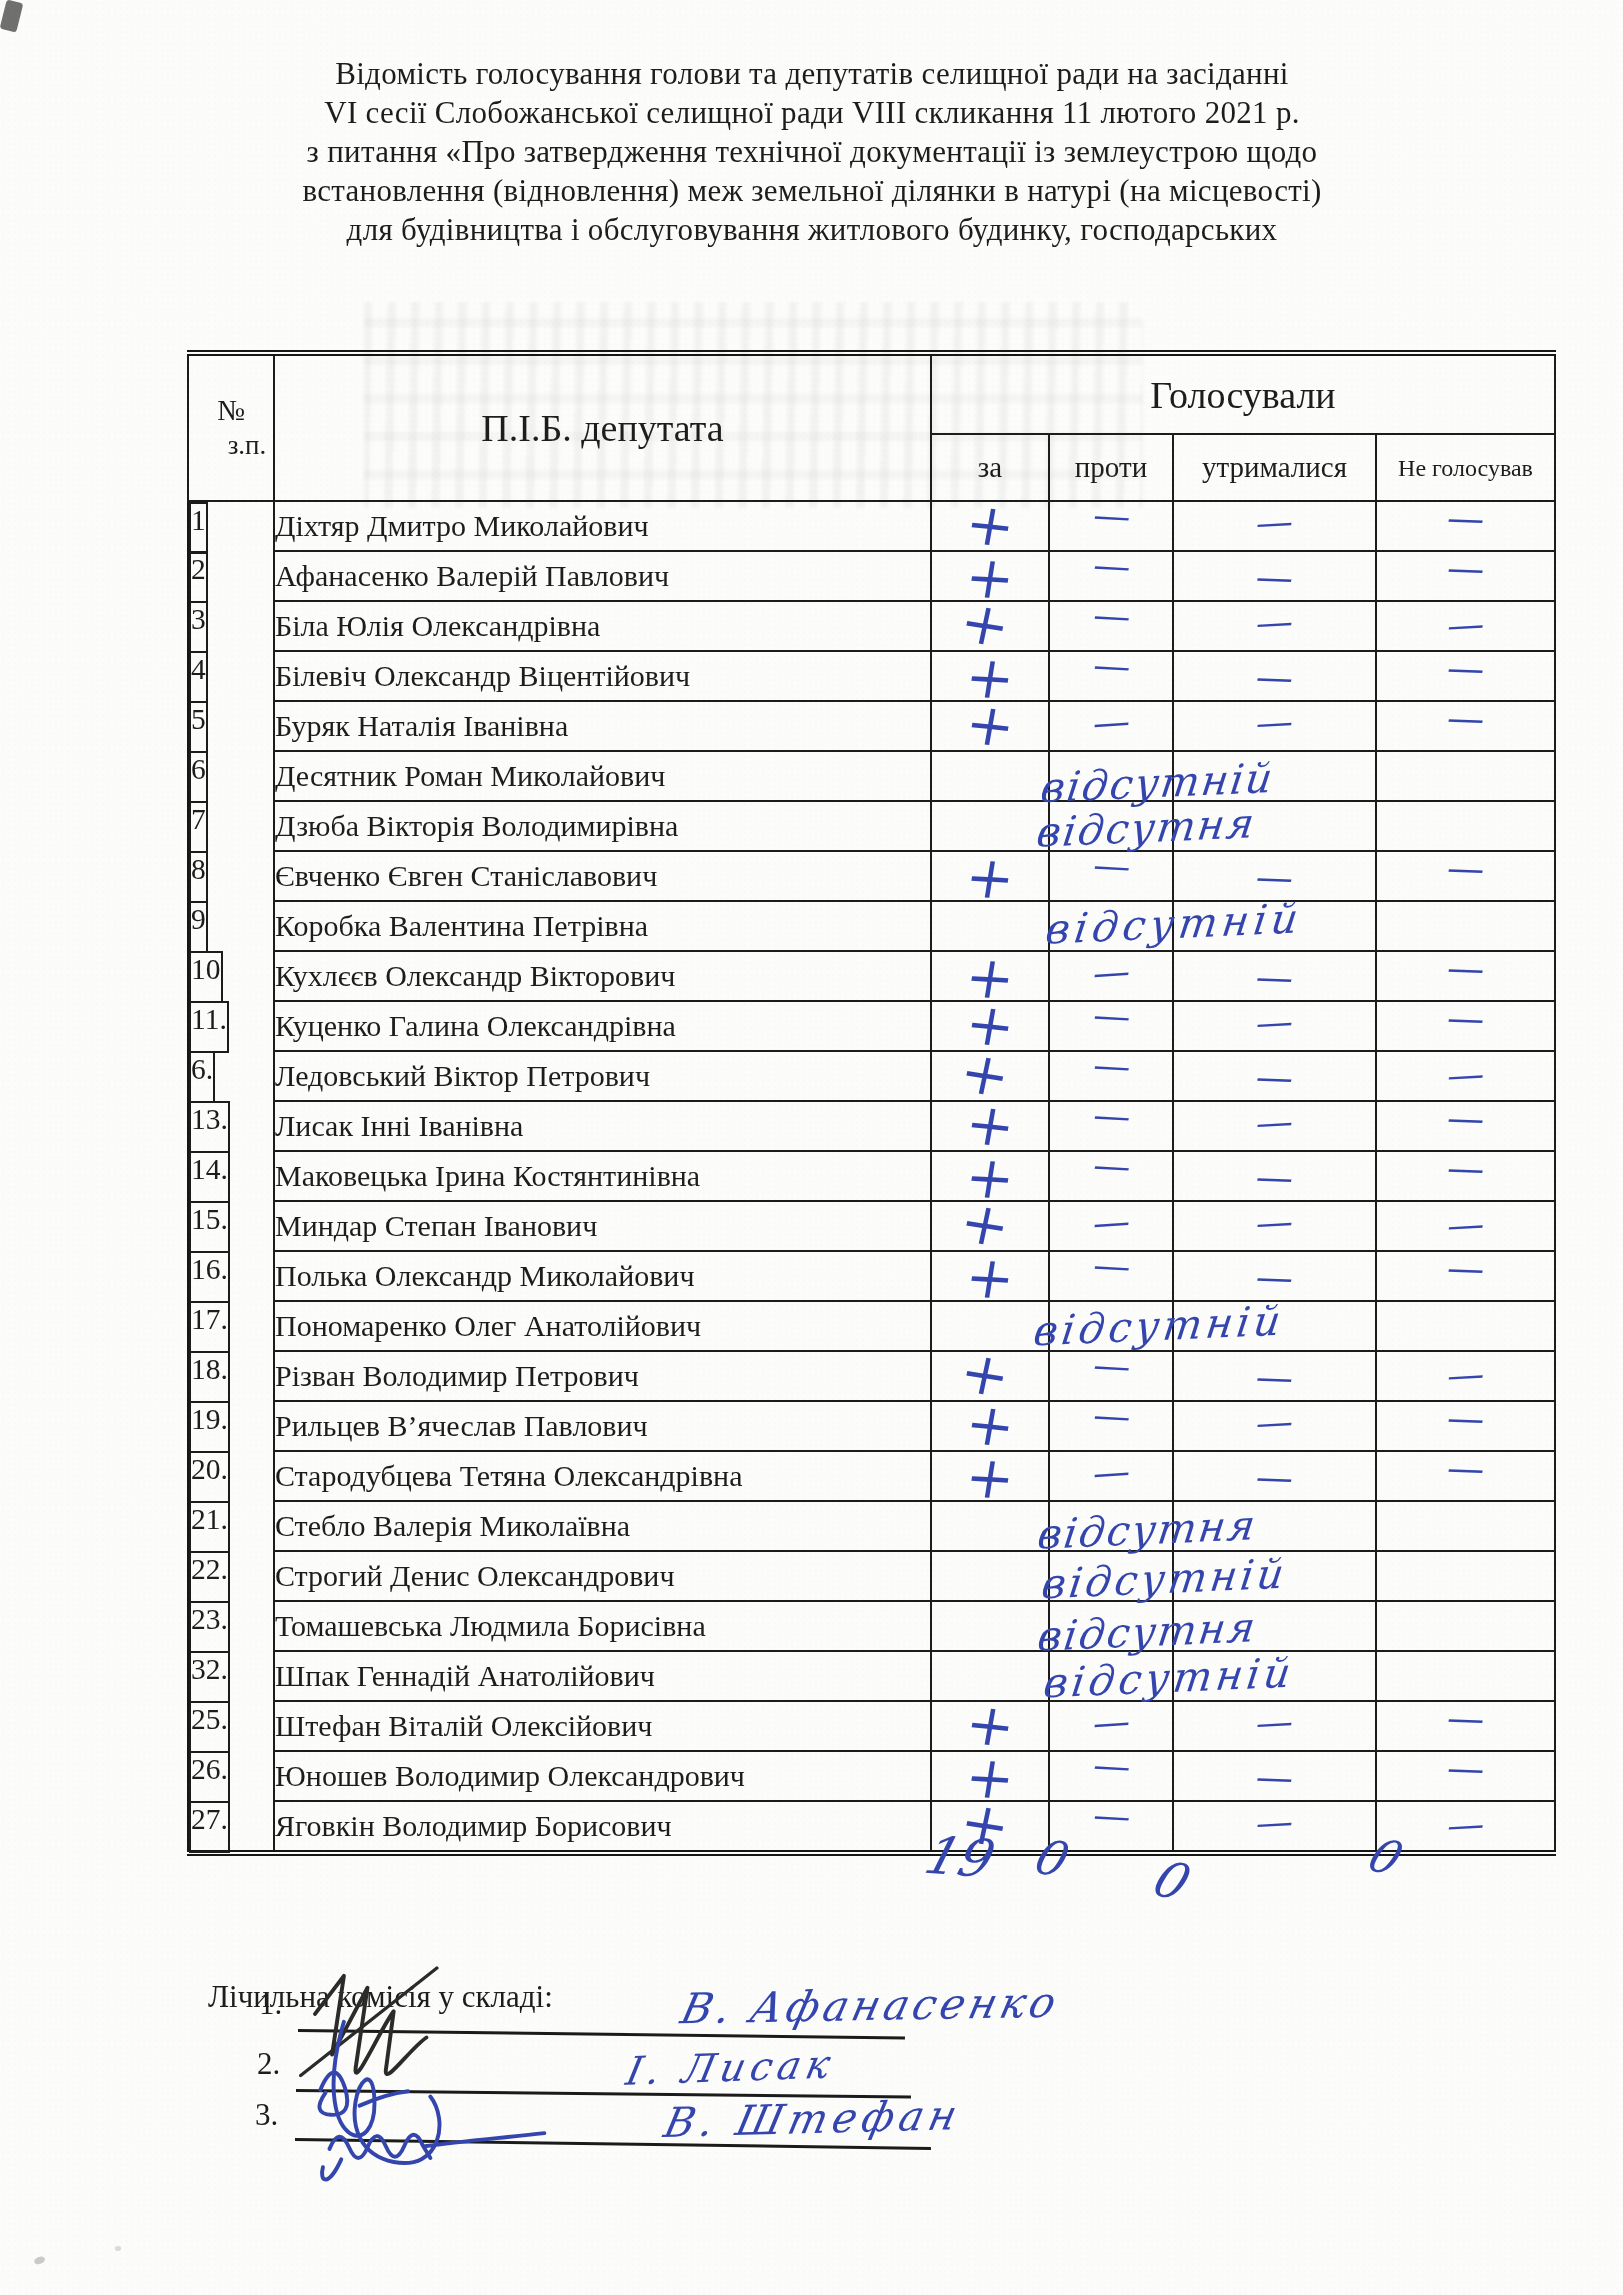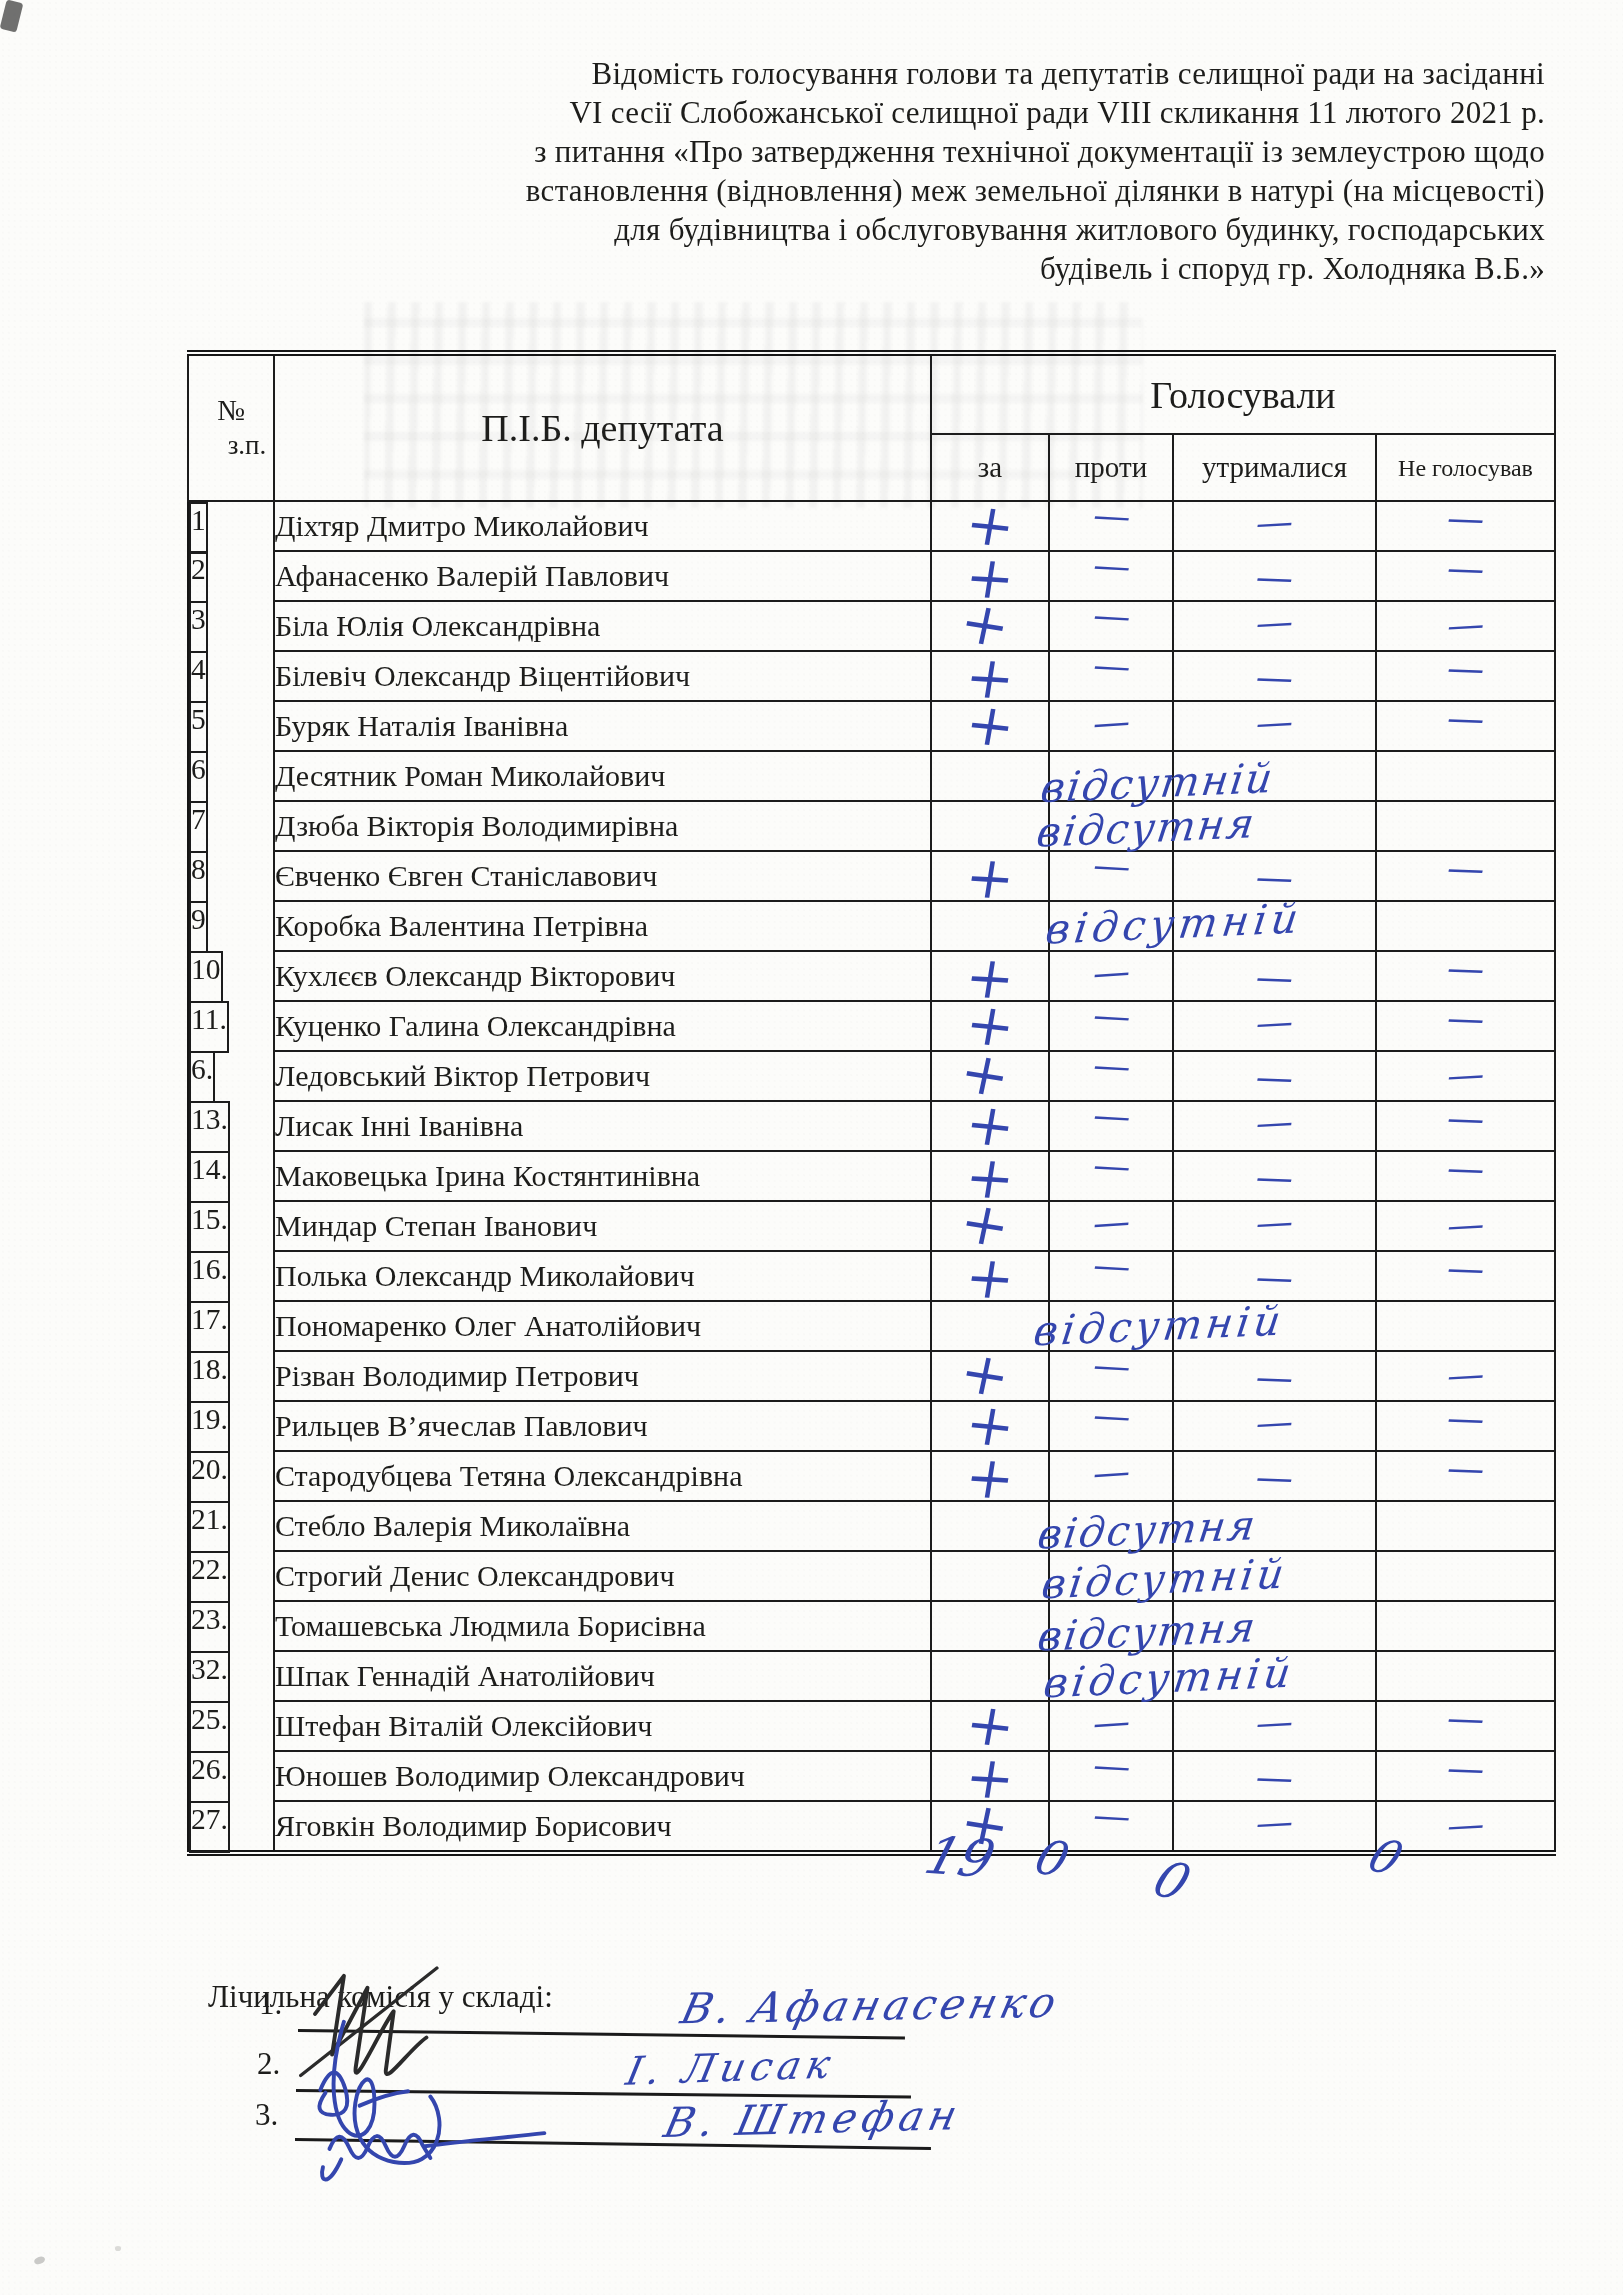--- a/index.html
+++ b/index.html
@@ -18,21 +18,21 @@
   .speck.s2{left:115px;top:2246px;width:5.9px;height:4.6px;opacity:.3;}
   .bleed{
     position:absolute;left:364px;top:302px;width:779px;height:206px;z-index:0;
     background:
       repeating-linear-gradient(91deg, rgba(95,95,100,0.075) 0 8.5px, transparent 8.5px 23.6px),
       repeating-linear-gradient(0deg, transparent 0 29px, rgba(95,95,100,0.055) 29px 38px);
     filter:blur(1.6px);opacity:.8;
   }
 
   
-  .title{position:absolute;left:79px;top:54px;width:1466px;text-align:right;
+  .title{position:absolute;left:79px;top:54px;width:1466px;text-align:center;
          font-size:31px;line-height:39px;letter-spacing:0.3px;z-index:2;}
 
   
   table.vote{
     position:absolute;left:187px;top:350px;width:1367px;z-index:2;
     border-collapse:collapse;table-layout:fixed;background:transparent;
     border:2.6px solid #161616;border-top:6.5px double #161616;border-bottom:6.5px double #161616;
   }
   table.vote th,table.vote td{border:2px solid #1c1c1c;padding:0;}
   thead th{font-weight:normal;font-size:38px;}
@@ -103,21 +103,20 @@
   <div class="speck s1"></div>
   <div class="speck s2"></div>
   <div class="bleed"></div>
 
   <header class="title">
     <div>Відомість  голосування голови та депутатів селищної ради на  засіданні</div>
     <div>VI сесії Слобожанської селищної ради VIII скликання 11 лютого 2021 р.</div>
     <div>з питання  «Про затвердження технічної документації із землеустрою щодо</div>
     <div>встановлення (відновлення) меж земельної ділянки в натурі (на місцевості)</div>
     <div>для будівництва і обслуговування житлового будинку, господарських</div>
-    <div>будівель і споруд  гр. Холодняка В.Б.»</div>
   </header>
 
   <table class="vote">
     <colgroup>
       <col style="width:86px">
         <col style="width:657px">
         <col style="width:118px">
       <col style="width:124px">
         <col style="width:203px">
         <col style="width:179px">

